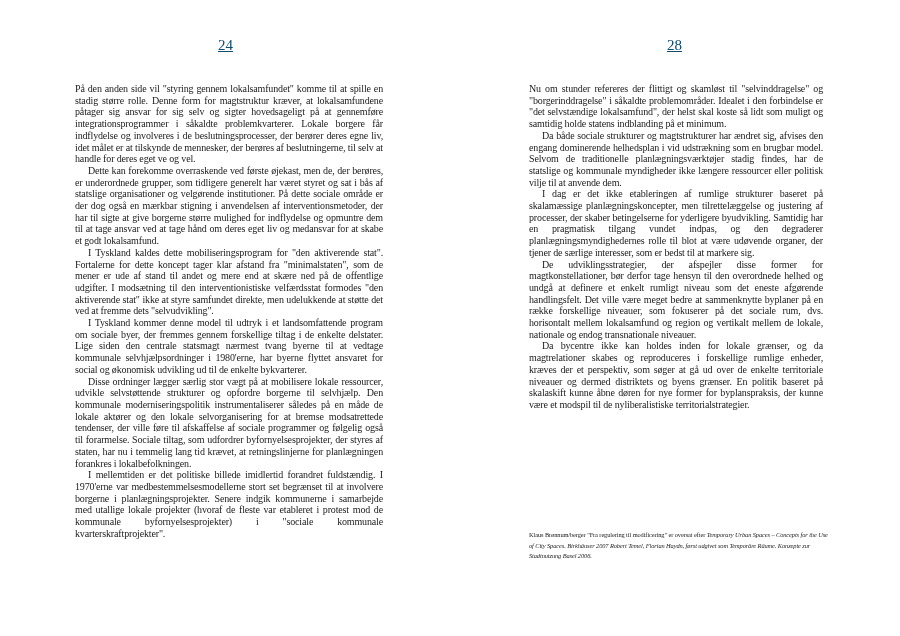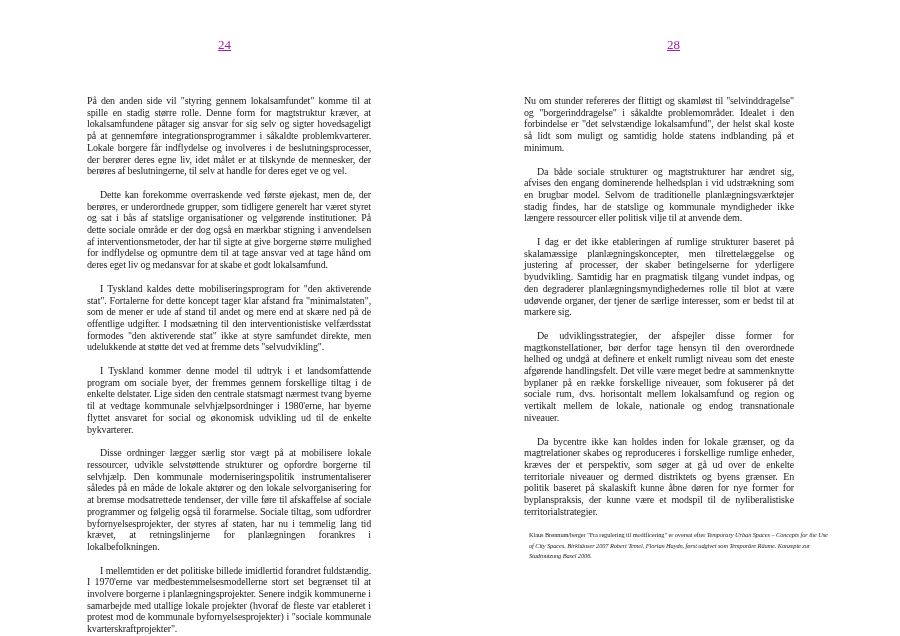--- a/index.html
+++ b/index.html
@@ -1,28 +1,28 @@
 <!DOCTYPE html>
 <html><head>
 <meta charset="utf-8">
 <style>
   html, body { margin: 0; padding: 0; background: #ffffff; }
   body { width: 900px; height: 636px; position: relative; overflow: hidden;
          font-family: "Liberation Serif", "DejaVu Serif", serif; color: #1a1a1a; }
   .page { position: absolute; top: 0; height: 636px; width: 450px; }
   .page.left { left: 0; }
   .page.right { left: 450px; }
-  .pagenum { position: absolute; top: 37px; font-size: 13px; color: #a21caf; text-decoration: underline; }
+  .pagenum { position: absolute; top: 37px; font-size: 15px; color: #0c4a6e; text-decoration: underline; }
   .left .pagenum { left: 218px; }
   .right .pagenum { left: 217px; }
   .col { position: absolute; top: 83px; width: 308px; font-size: 10px; line-height: 11.7px;
          text-align: justify; hyphens: auto; letter-spacing: -0.15px; }
   .left .col { left: 75px; }
-  .right .col { left: 62px; width: 294px; }
-  .col p { margin: 12px; text-indent: 13px; }
+  .right .col { left: 79px; width: 294px; }
+  .col p { margin: 0; text-indent: 13px; }
   .col p.first { text-indent: 0; }
   .footnote { position: absolute; left: 79px; top: 530px; width: 300px; font-size: 6.4px;
               line-height: 10.5px; font-style: italic; color: #222; letter-spacing: -0.1px; }
   .footnote .fn-author { font-style: normal; }
 </style>
 </head>
 <body>
 
 <div class="page left">
   <div class="pagenum">24</div>

